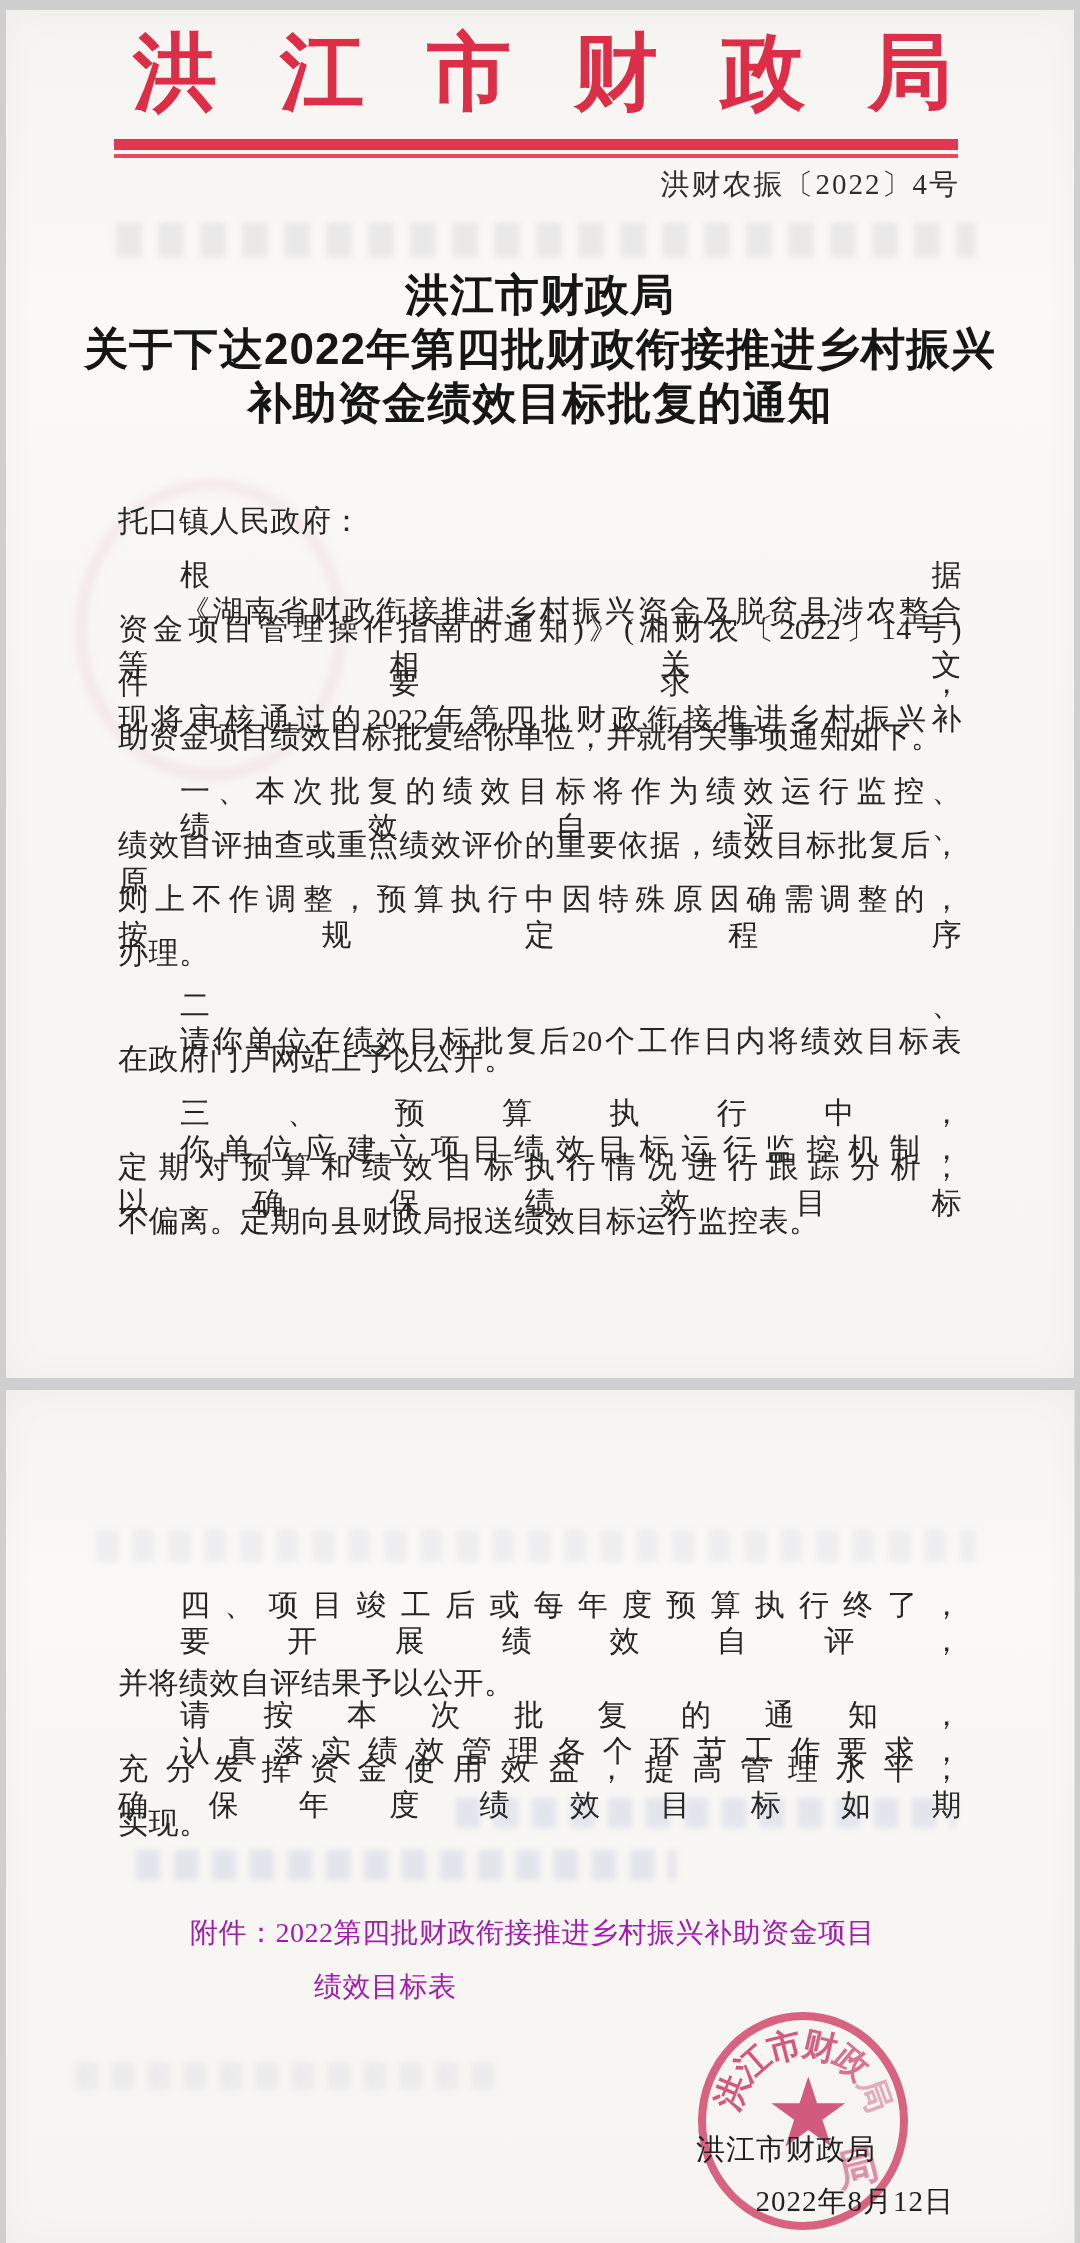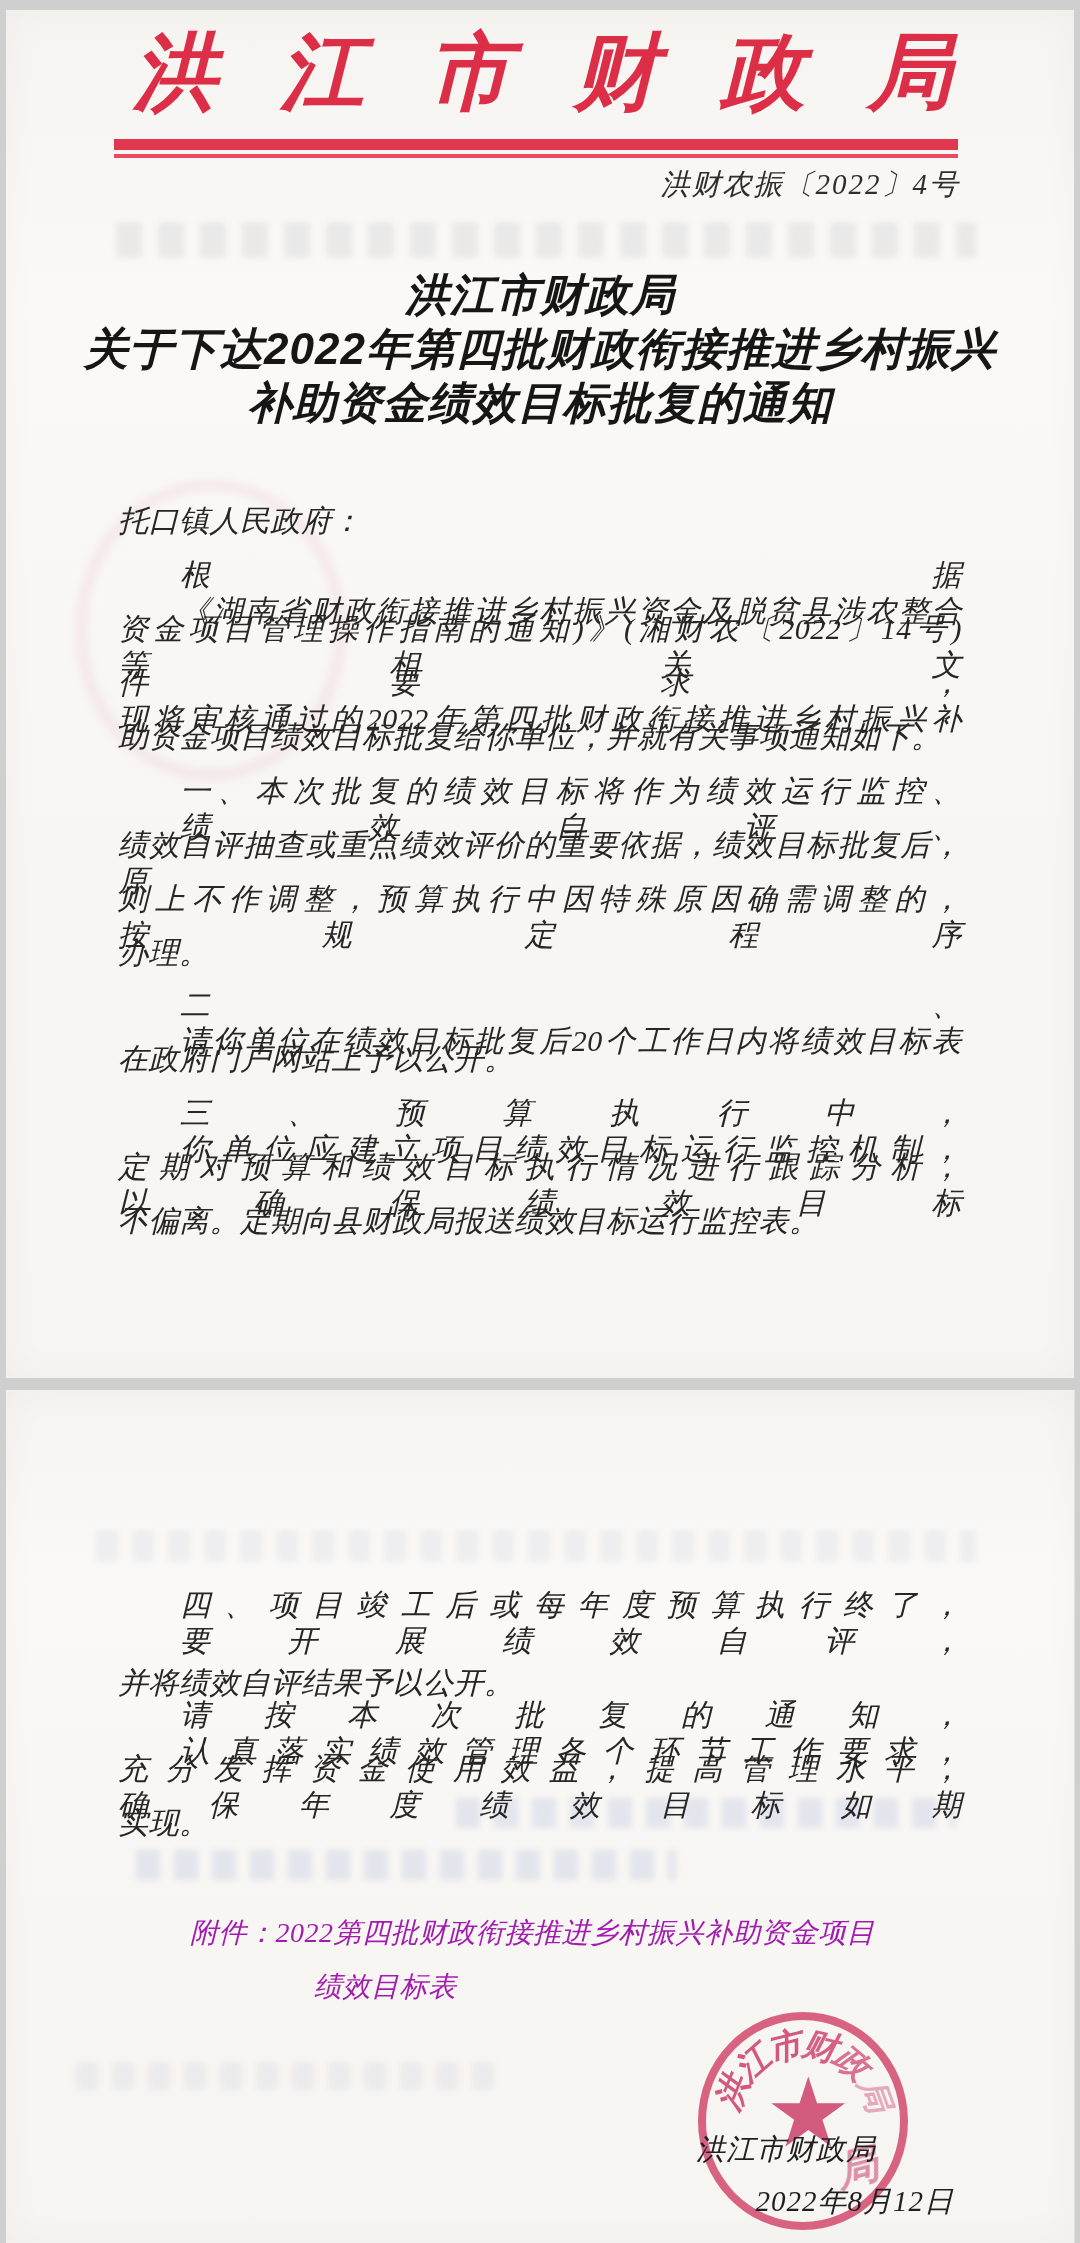--- a/index.html
+++ b/index.html
@@ -2,21 +2,21 @@
 <html><head>
 <meta charset="utf-8">
 <style>
   html,body{margin:0;padding:0;}
   body{
     width:1080px;height:2243px;
     background:#cfcfcf;
     font-family:"Liberation Serif","DejaVu Serif",serif;
     position:relative;overflow:hidden;
   }
-  #canvas{position:absolute;inset:0;width:1080px;height:2243px;font-style:italic;}
+  #canvas{position:absolute;inset:0;width:1080px;height:2243px;}
 
   
   .page{
     position:absolute;left:6px;width:1068px;
     background:linear-gradient(180deg,#f5f4f1 0%,#faf9f7 22%,#f7f6f3 60%,#f6f5f2 100%);
     box-shadow:inset 0 0 40px rgba(0,0,0,0.03);
   }
   #page-1{top:10px;height:1368px;}
   #page-2{top:1390px;height:853px;border-right:1px solid #e4e2de;}
 

